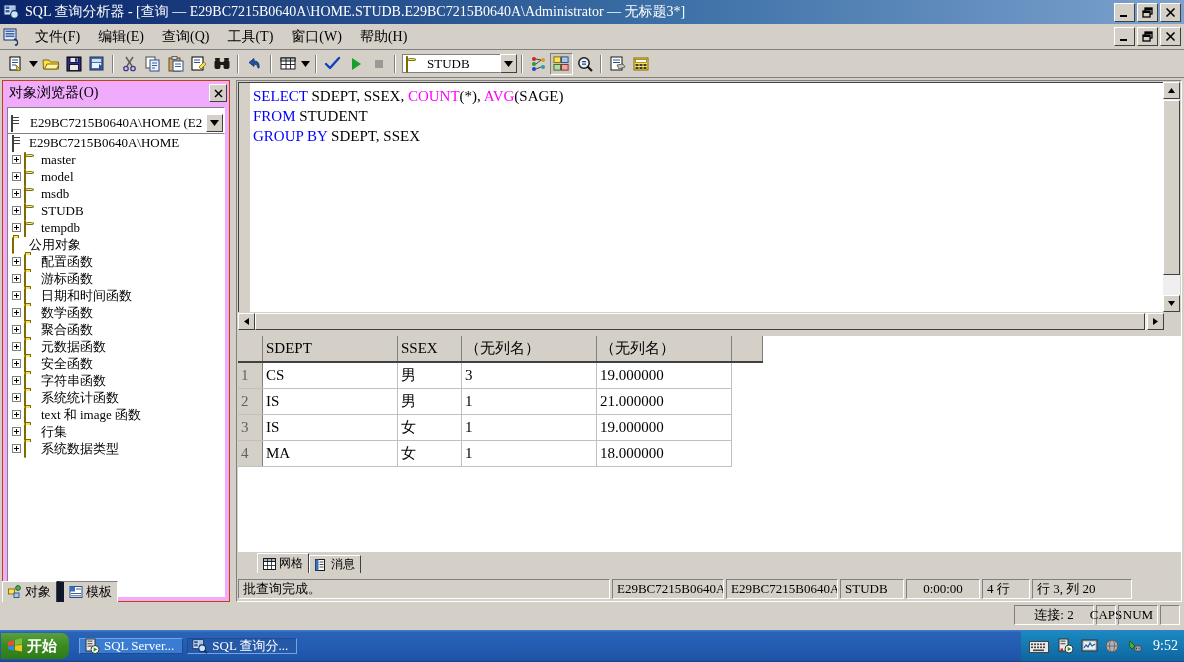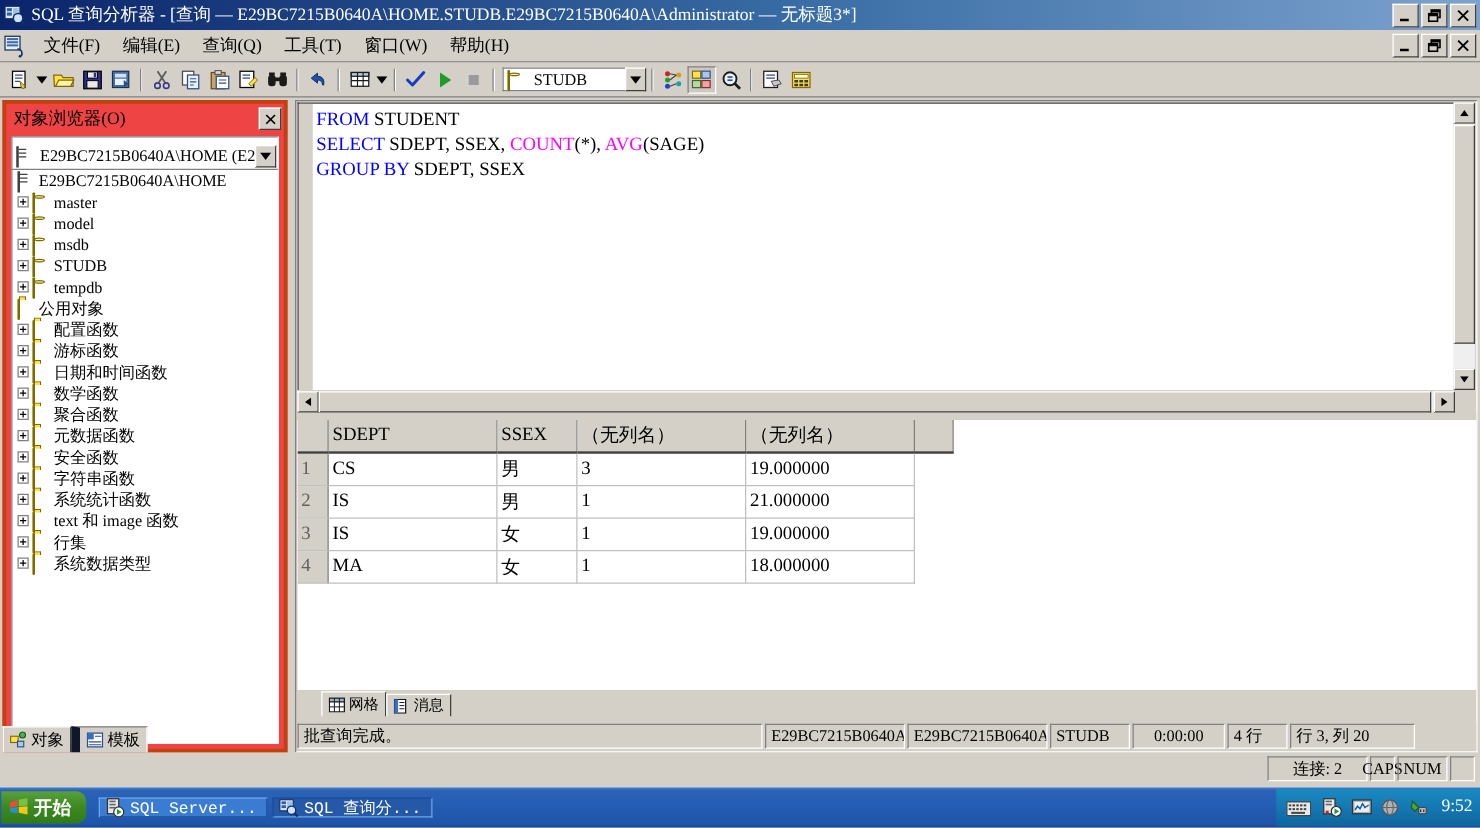--- a/index.html
+++ b/index.html
@@ -68,21 +68,21 @@
   .dbarrow{
     width:17px;height:19px;background:#d4d0c8;
     border-top:1px solid #ffffff;border-left:1px solid #ffffff;
     border-right:1px solid #404040;border-bottom:1px solid #404040;
     display:flex;align-items:center;justify-content:center;box-sizing:border-box;
   }
 
   
   .objbrowser{
     position:absolute;left:2px;top:80px;width:228px;height:522px;
-    background:#ef4444;border:3px solid #c2410c;box-sizing:border-box;
+    background:#f0abfc;border:1px solid #c2410c;box-sizing:border-box;
   }
   .ob-header{height:24px;display:flex;align-items:center;padding:0 2px;}
   .ob-title{flex:1 1 auto;font-size:14px;padding-left:4px;white-space:nowrap;}
   .ob-close{
     width:18px;height:18px;background:#d4d0c8;
     border-top:1px solid #ffffff;border-left:1px solid #ffffff;
     border-right:1px solid #404040;border-bottom:1px solid #404040;
     display:flex;align-items:center;justify-content:center;box-sizing:border-box;
     font-family:"Liberation Sans",sans-serif;font-size:11px;
   }
@@ -253,21 +253,21 @@
     border-radius:0 8px 8px 0;color:#ffffff;font-size:15px;font-weight:bold;
     font-family:"Liberation Serif","DejaVu Serif",serif;white-space:nowrap;
   }
   .startbtn .flag{width:16px;height:16px;margin-right:4px;position:relative;flex:0 0 auto;}
   .tb-sep{width:6px;}
   .taskbtn{
     height:16px;display:flex;align-items:center;padding:0 8px 0 4px;margin-left:4px;
     background:#3b7cd3;border-top:1px solid #6fa6e6;border-left:1px solid #6fa6e6;
     border-right:1px solid #1a4d96;border-bottom:1px solid #1a4d96;
     color:#ffffff;font-size:13px;white-space:nowrap;box-sizing:border-box;
-    font-family:Liberation Mono, monospace;
+    font-family:Liberation Serif, serif;
   }
   .taskbtn.pressed{background:#2559a8;border-top-color:#1a4d96;border-left-color:#1a4d96;border-right-color:#6fa6e6;border-bottom-color:#6fa6e6;}
   .taskbtn .ti{width:16px;height:16px;margin-right:4px;position:relative;flex:0 0 auto;}
   .tray{
     margin-left:auto;height:30px;display:flex;align-items:center;padding:0 6px 0 8px;
     background:linear-gradient(to bottom,#1a8ac0 0%,#1578b2 50%,#0e659c 100%);
   }
   .tray .ti{width:17px;height:16px;margin:0 3px;position:relative;}
   .tray .clock{color:#ffffff;font-size:14px;margin-left:6px;font-family:"Liberation Serif","DejaVu Serif",serif;}
   .kbd-ico{width:20px;height:15px;margin-right:6px;position:relative;}
@@ -705,21 +705,21 @@
         </svg>
       </span>
       <span>模板</span>
     </span>
   </div>
 
   <div class="query-win">
 
     <div class="editor-pane">
       <div class="gutter"></div>
-      <div class="code" id="code-area"><div><span class="kw">FROM</span><span class="pl"> STUDENT</span></div><div><span class="kw">SELECT</span><span class="pl"> SDEPT, SSEX, </span><span class="fn">COUNT</span><span class="pl">(*), </span><span class="fn">AVG</span><span class="pl">(SAGE)</span></div><div><span class="kw">GROUP BY</span><span class="pl"> SDEPT, SSEX</span></div></div>
+      <div class="code" id="code-area"><div><span class="kw">SELECT</span><span class="pl"> SDEPT, SSEX, </span><span class="fn">COUNT</span><span class="pl">(*), </span><span class="fn">AVG</span><span class="pl">(SAGE)</span></div><div><span class="kw">FROM</span><span class="pl"> STUDENT</span></div><div><span class="kw">GROUP BY</span><span class="pl"> SDEPT, SSEX</span></div></div>
     </div>
 
     <div class="vscroll">
       <div class="sb-btn">
         <svg width="7" height="5" viewBox="0 0 7 5">
             <polygon points="3.5,0 7,5 0,5" fill="#000"></polygon>
           </svg>
       </div>
       <div class="sb-track">
         <div class="sb-thumb" style="top:1px;height:175px;"></div>

